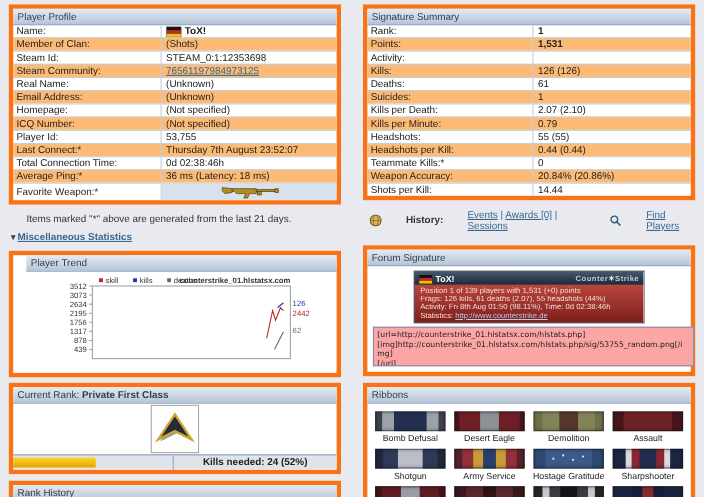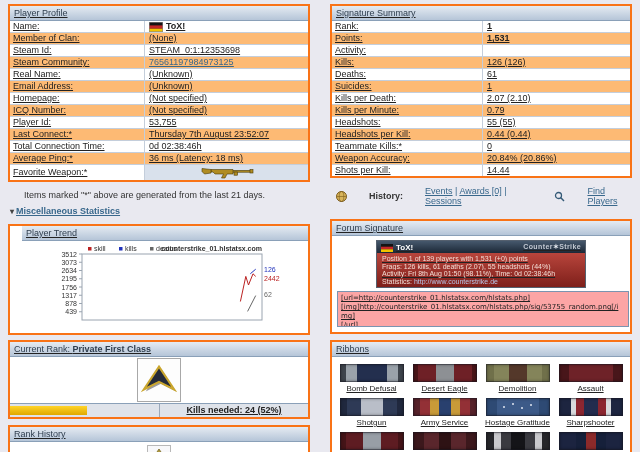--- a/index.html
+++ b/index.html
@@ -1,21 +1,21 @@
 <!DOCTYPE html>
 <html><head>
 <meta charset="utf-8">
 <style>
   html,body{margin:0;padding:0;}
   body{width:640px;height:452px;background:#e9e9f0;font-family:"Liberation Sans",sans-serif;font-size:9px;color:#222;overflow:hidden;position:relative;}
   a{color:#39688c;text-decoration:underline;cursor:pointer;}
   .col{position:absolute;top:4px;}
   #left-col{left:8px;width:302px;}
   #right-col{left:330px;width:302px;}
-  .panel{border:2px solid #f97316;background:#fff;text-decoration:underline;}
+  .panel{border:4px solid #f97316;background:#fff;}
   .phead{background:linear-gradient(#e5ebf2,#b5c5d8);border-bottom:1px solid #8aa0b8;padding:2px 4px;color:#2f3e4e;font-size:9px;height:10px;line-height:10px;}
   .trow{display:flex;border-top:1px solid #c4cedb;height:11px;line-height:11px;overflow:hidden;}
   .trow:first-child{border-top:none;}
   .trow.alt{background:#fdba74;}
   .tlabel{width:128px;padding:0 3px;border-right:1px solid #c4cedb;flex:none;overflow:hidden;white-space:nowrap;}
   .stats .tlabel{width:144px;}
   .tvalue{flex:1;padding:0 4px;display:flex;align-items:center;gap:3px;overflow:hidden;white-space:nowrap;}
   .bold{font-weight:bold;}
   .trow.wpn{height:15px;line-height:15px;}
   .wpn .tvalue{background:#d9e1ec;justify-content:center;}
@@ -69,21 +69,21 @@
                 <rect width="14" height="10" fill="#141414"></rect>
                 <rect y="3.4" width="14" height="3.3" fill="#c22727"></rect>
                 <rect y="6.7" width="14" height="3.3" fill="#f2c400"></rect>
                 <rect x="0.3" y="0.3" width="13.4" height="9.4" fill="none" stroke="#888" stroke-width="0.6"></rect>
               </svg></span>
             <span>ToX!</span>
           </div>
         </div>
         <div class="trow alt">
           <div class="tlabel">Member of Clan:</div>
-          <div class="tvalue">(None)</div>
+          <div class="tvalue">(Shots)</div>
         </div>
         <div class="trow">
           <div class="tlabel">Steam Id:</div>
           <div class="tvalue">STEAM_0:1:12353698</div>
         </div>
         <div class="trow alt">
           <div class="tlabel">Steam Community:</div>
           <div class="tvalue">
             <a>76561197984973125</a>
           </div>

